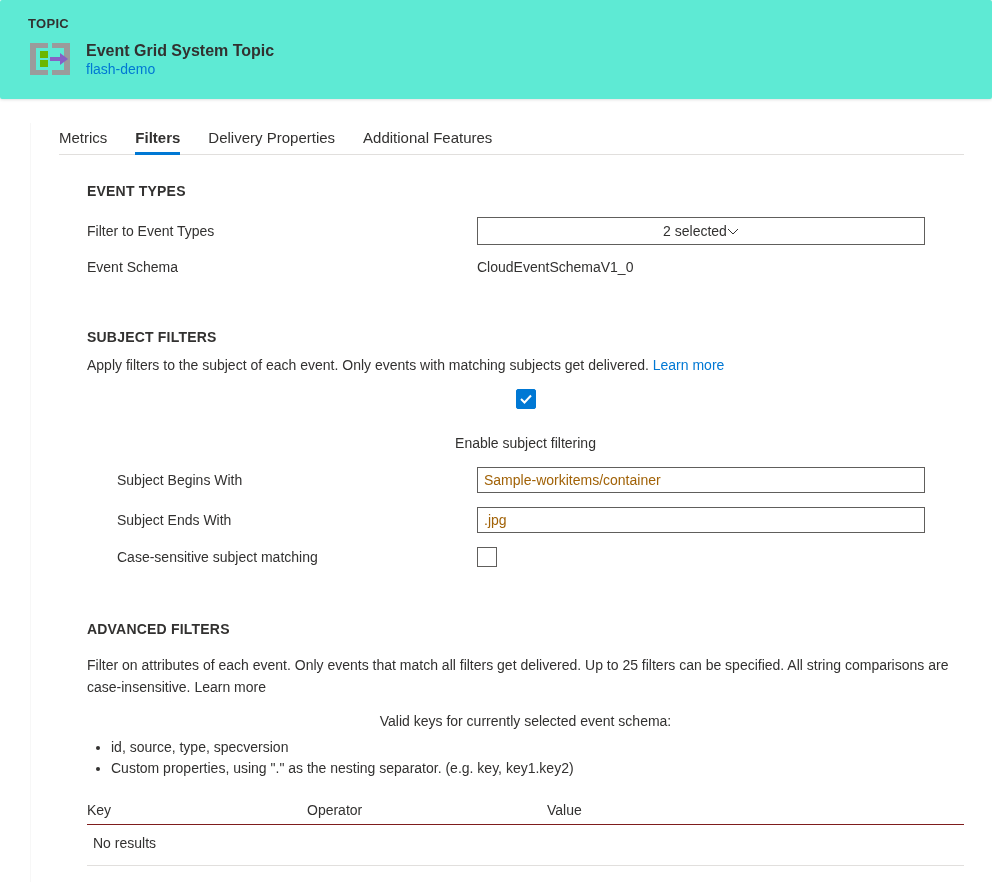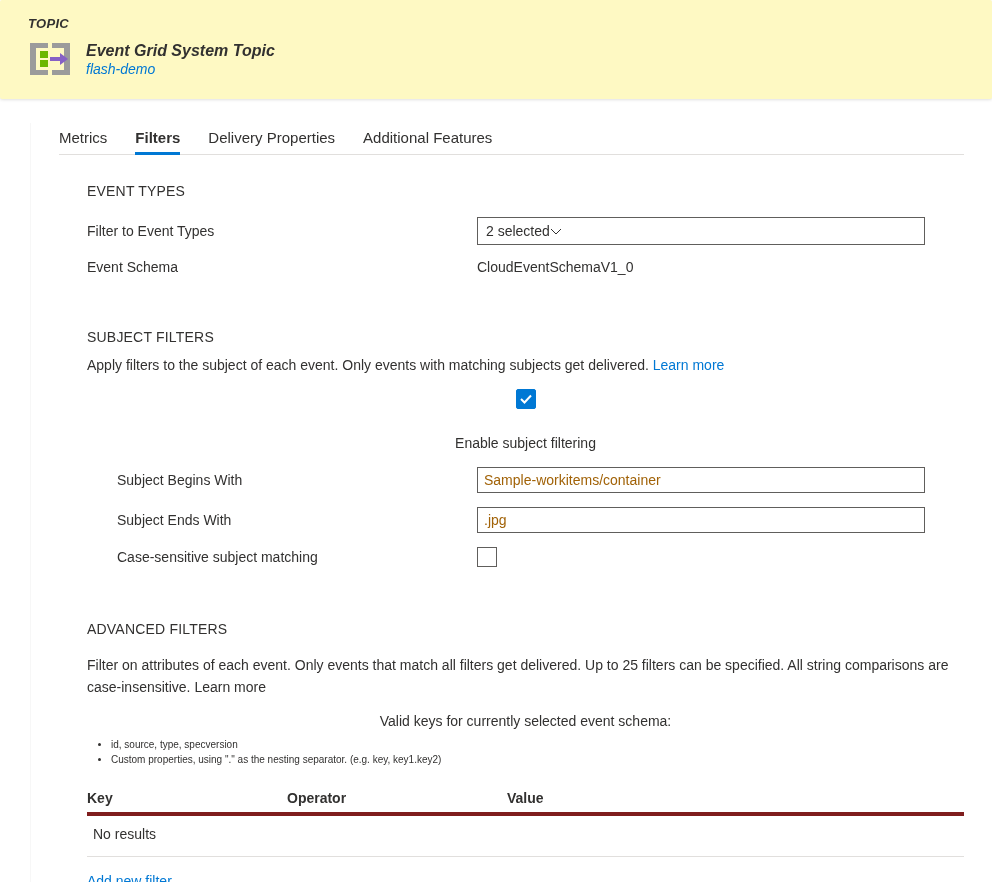--- a/index.html
+++ b/index.html
@@ -4,26 +4,25 @@
 <style>
   * { box-sizing: border-box; margin: 0; padding: 0; }
   body {
     font-family: "Segoe UI", -apple-system, BlinkMacSystemFont, sans-serif;
     font-size: 14px;
     color: #323130;
     background: #fff;
     width: 992px;
   }
   .card {
-    background: #fef9c3;
+    background: #5eead4;
     box-shadow: 0 1px 3px rgba(0,0,0,0.12);
     padding: 16px 0 18px 28px;
     margin-bottom: 0;
     border-radius: 2px;
-    font-style: italic;
   }
   .topic-label {
     font-size: 13px;
     font-weight: 600;
     letter-spacing: 0.3px;
     color: #323130;
     margin-bottom: 6px;
   }
   .topic-row { display:flex; align-items:center; gap:14px; }
   .topic-icon {
@@ -56,21 +55,21 @@
   .tab.active::after{
     content:"";
     position:absolute;
     left:0; right:0; bottom:-1px;
     height:3px;
     background:#0078d4;
   }
 
   .panel { padding: 28px 28px 24px 56px; }
   .section-title {
-    font-weight:400;
+    font-weight:700;
     font-size:14px;
     letter-spacing:0.2px;
     margin-bottom: 18px;
   }
   .section-desc {
     font-size:14px;
     color:#323130;
     margin-top:-8px;
     margin-bottom: 14px;
     line-height:1.45;
@@ -82,21 +81,21 @@
   .form-control { flex:1; }
 
   .indent { margin-left: 30px; }
 
   .dropdown {
     width: 448px;
     border:1px solid #605e5c;
     height: 28px;
     display:flex;
     align-items:center;
-    justify-content:flex-start;
+    justify-content:center;
     padding: 12px 8px;
     font-size:14px;
     background:#fff;
     cursor:pointer;
   }
   .chevron-down {
     width:12px; height:12px;
     display:inline-block;
   }
   .text-value { font-size:14px; color:#323130; }
@@ -121,32 +120,33 @@
     padding: 0 6px;
     font-size:14px;
     color:#a16207;
     background:#fff;
   }
 
   .spacer-lg { height: 40px; }
 
   .adv-desc { font-size:14px; line-height:1.55; margin-bottom:6px;}
   .valid-keys { font-size:14px; margin-top:14px; margin-bottom:8px;text-align:center;}
-  ul.keys { margin: 4px 0 16px 24px; font-size:10px; line-height:1.55;}
+  ul.keys { margin: 4px 0 16px 24px; font-size:14px; line-height:1.55;}
 
   .table {
     width: 100%;
     margin-top: 8px;
   }
   .thead {
     display:flex;
-    border-bottom:4px solid #7f1d1d;
+    border-bottom:1px solid #7f1d1d;
     padding: 6px 0;
-    font-weight:700;
-    font-size:14px;
+    font-weight:400;
+    font-size:14px;
+    gap:20px;
   }
   .col-key { width: 200px; }
   .col-op { width: 220px; }
   .col-val { flex:1; }
   .tbody-empty {
     padding: 10px 0 14px 6px;
     border-bottom:1px solid #e1dfdd;
     font-size:14px;
     color:#323130;
   }

